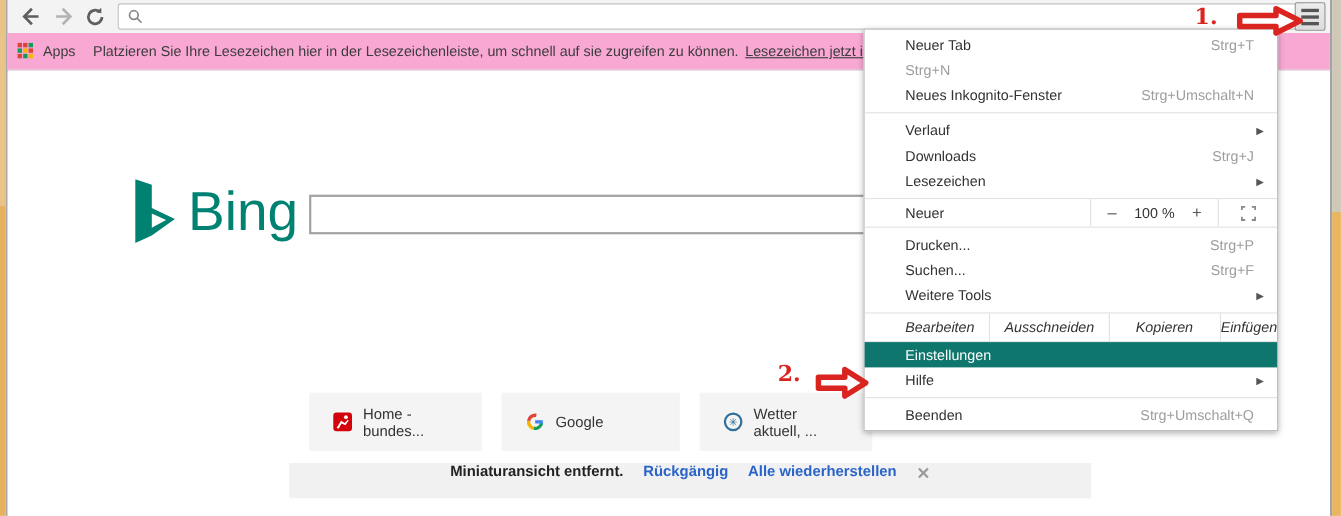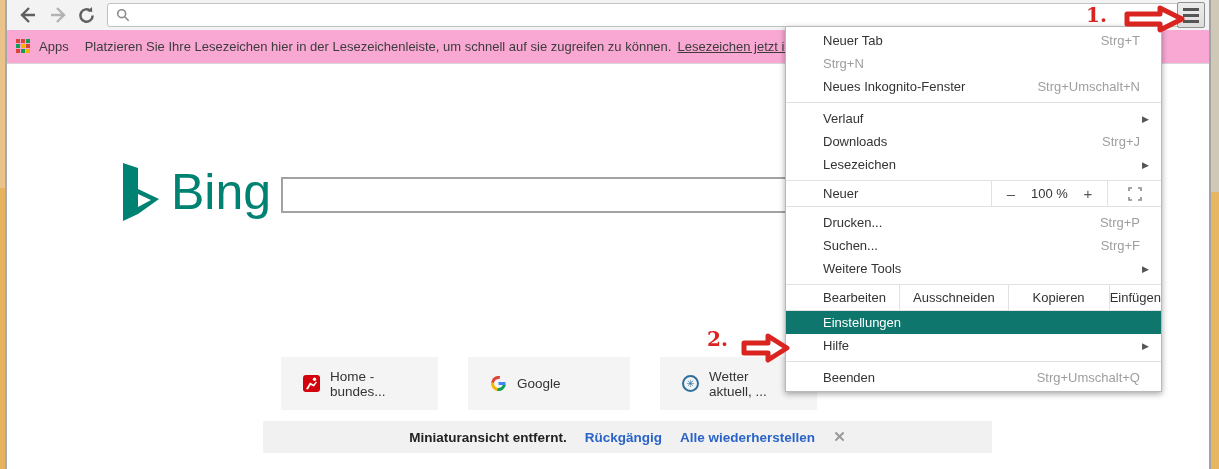--- a/index.html
+++ b/index.html
@@ -39,32 +39,32 @@
 
   
   .page { position:absolute; left:7px; right:10px; top:65px; bottom:0; background:#fff; }
   .bing-logo { position:absolute; left:108px; top:98px; display:flex; align-items:center; }
   .bing-word { font-size:50px; color:#008272; letter-spacing:0; margin-left:10px; margin-top:-4px; }
   .search-box { position:absolute; left:274px; top:112px; width:560px; height:36px; background:#fff;
     border:2px solid #a2a2a2; }
   .search-box input { width:100%; height:100%; border:none; outline:none; font-size:16px; padding:0 8px;
     font-family:"Liberation Sans",sans-serif; background:transparent; }
 
-  .tiles { position:absolute; left:274px; top:292px; display:flex; gap:30px; }
+  .tiles { position:absolute; left:274px; top:292px; display:flex; gap:18px; }
   .tile { height:53px; background:#f4f4f4; display:flex; align-items:center; padding:0 22px; font-size:13.5px;
     color:#333; cursor:pointer; }
   .tile .ticon { margin-right:10px; width:17px; height:17px; flex:none; }
   .tile1 { width:157px; } .tile2 { width:162px; } .tile3 { width:157px; }
   .bl-icon { background:#d3010c; border-radius:3px; position:relative; }
   .bl-icon svg { position:absolute; inset:0; }
   .weather-icon { border:2px solid #2f6f9e; border-radius:50%; display:flex; align-items:center; justify-content:center;
     color:#2f6f9e; font-size:10px; }
 
   .notif { position:absolute; left:256px; top:356px; width:729px; height:32px; background:#f1f1f1;
-    display:flex; align-items:center; justify-content:center; font-size:13.5px; gap:18px; }
+    display:flex; justify-content:center; font-size:13.5px; gap:18px; }
   .notif .msg { font-weight:bold; color:#222; }
   .notif a { color:#2a64c8; text-decoration:none; font-weight:bold; cursor:pointer; }
   .notif .close { color:#9a9a9a; font-weight:bold; font-size:15px; cursor:pointer; }
 
   
   .cmenu { position:absolute; left:785px; top:26px; width:377px; background:#fff; border:1px solid #b9b9b9;
     box-shadow:0 2px 6px rgba(0,0,0,.35); font-size:13px; color:#333; padding:2px 0; z-index:10; }
   .mi { height:23px; display:flex; align-items:center; padding-left:37px; padding-right:12px; cursor:pointer; }
   .mi .lbl { flex:1; }
   .mi .sc { color:#9e9e9e; padding-right:9px; }
@@ -75,21 +75,21 @@
   .zoomrow { display:flex; align-items:stretch; border-top:1px solid #e2e2e2; border-bottom:1px solid #e2e2e2;
     height:27px; margin:4px 0; }
   .zoomrow .zlabel { flex:1; display:flex; align-items:center; padding-left:37px; }
   .zoomrow .zctrls { width:116px; display:flex; align-items:center; justify-content:space-between;
     border-left:1px solid #e2e2e2; padding:0 10px; }
   .zoomrow .zbtn { color:#555; font-size:15px; width:18px; text-align:center; cursor:pointer; }
   .zoomrow .zval { color:#333; }
   .zoomrow .zfull { width:54px; border-left:1px solid #e2e2e2; display:flex; align-items:center; justify-content:center; cursor:pointer; }
 
   .editrow { display:flex; align-items:stretch; border-top:1px solid #e2e2e2; border-bottom:1px solid #e2e2e2;
-    height:27px; margin:4px 0 0 0; }
+    height:27px; margin:4px 0 0 0;font-style:italic; }
   .editrow .ecol { display:flex; align-items:center; justify-content:center; cursor:pointer; }
   .editrow .ecol + .ecol { border-left:1px solid #e2e2e2; }
   .editrow .e0 { width:114px; justify-content:flex-start; padding-left:37px; }
   .editrow .e1 { width:109px; } .editrow .e2 { width:102px; } .editrow .e3 { flex:1; }
 
   
   .anno { position:absolute; color:#da2420; font-family:"DejaVu Serif",serif; font-weight:bold; font-size:20px; z-index:20; }
   .anno1 { left:1086px; top:3px; }
   .anno2 { left:707px; top:327px; }
   .arrow { position:absolute; z-index:21; }

